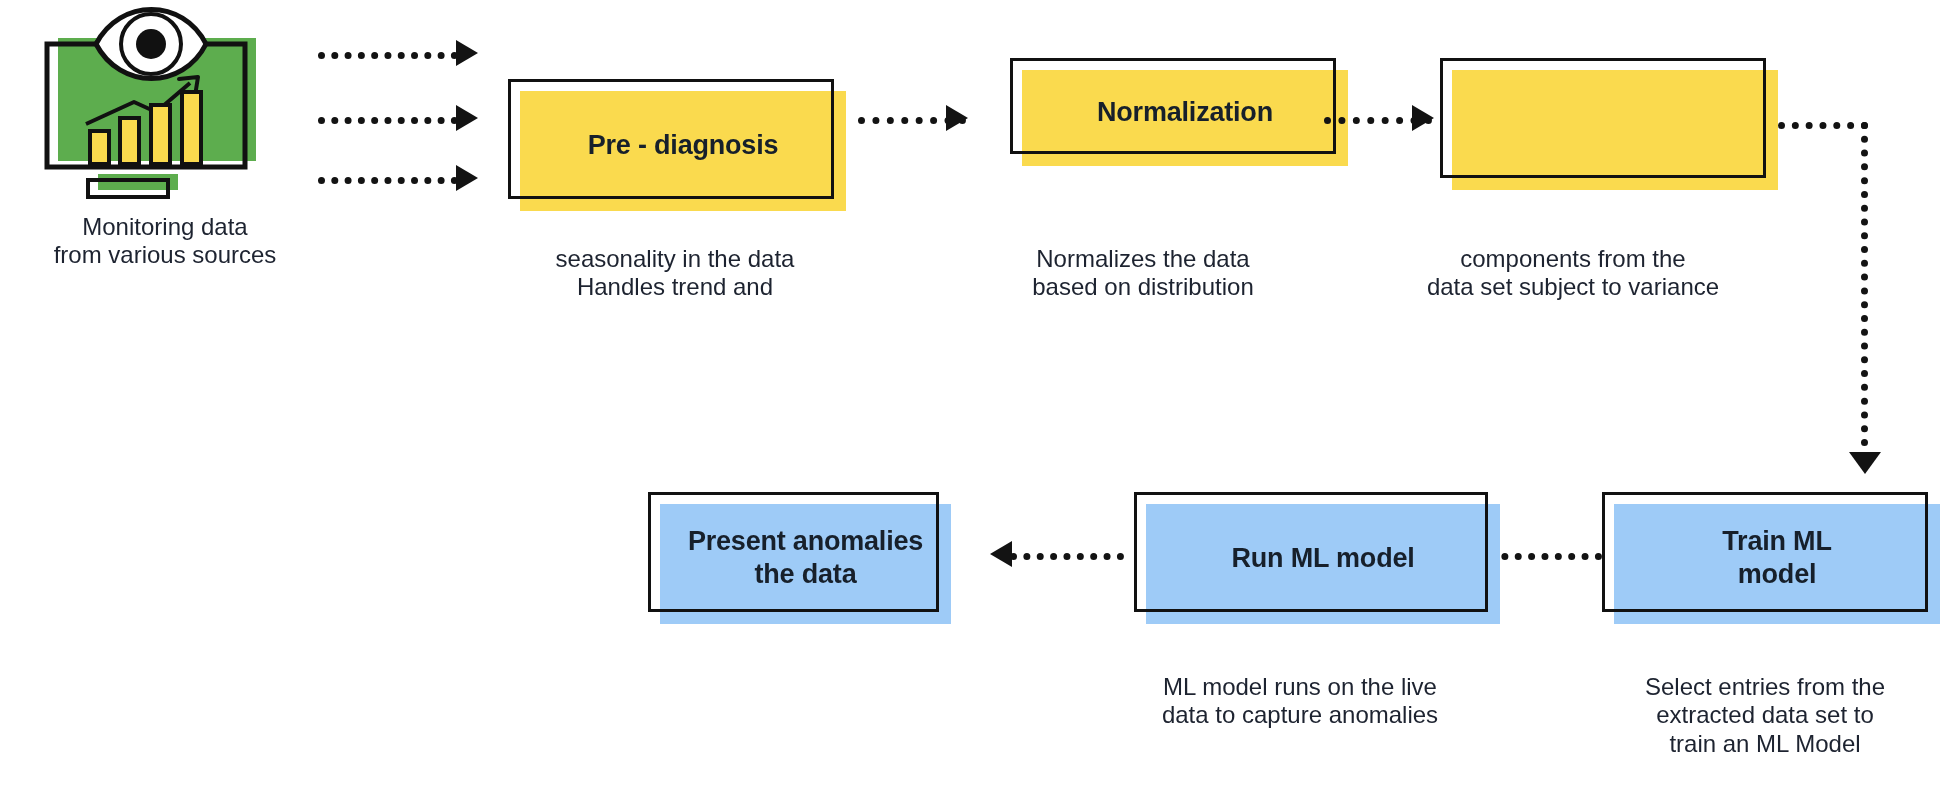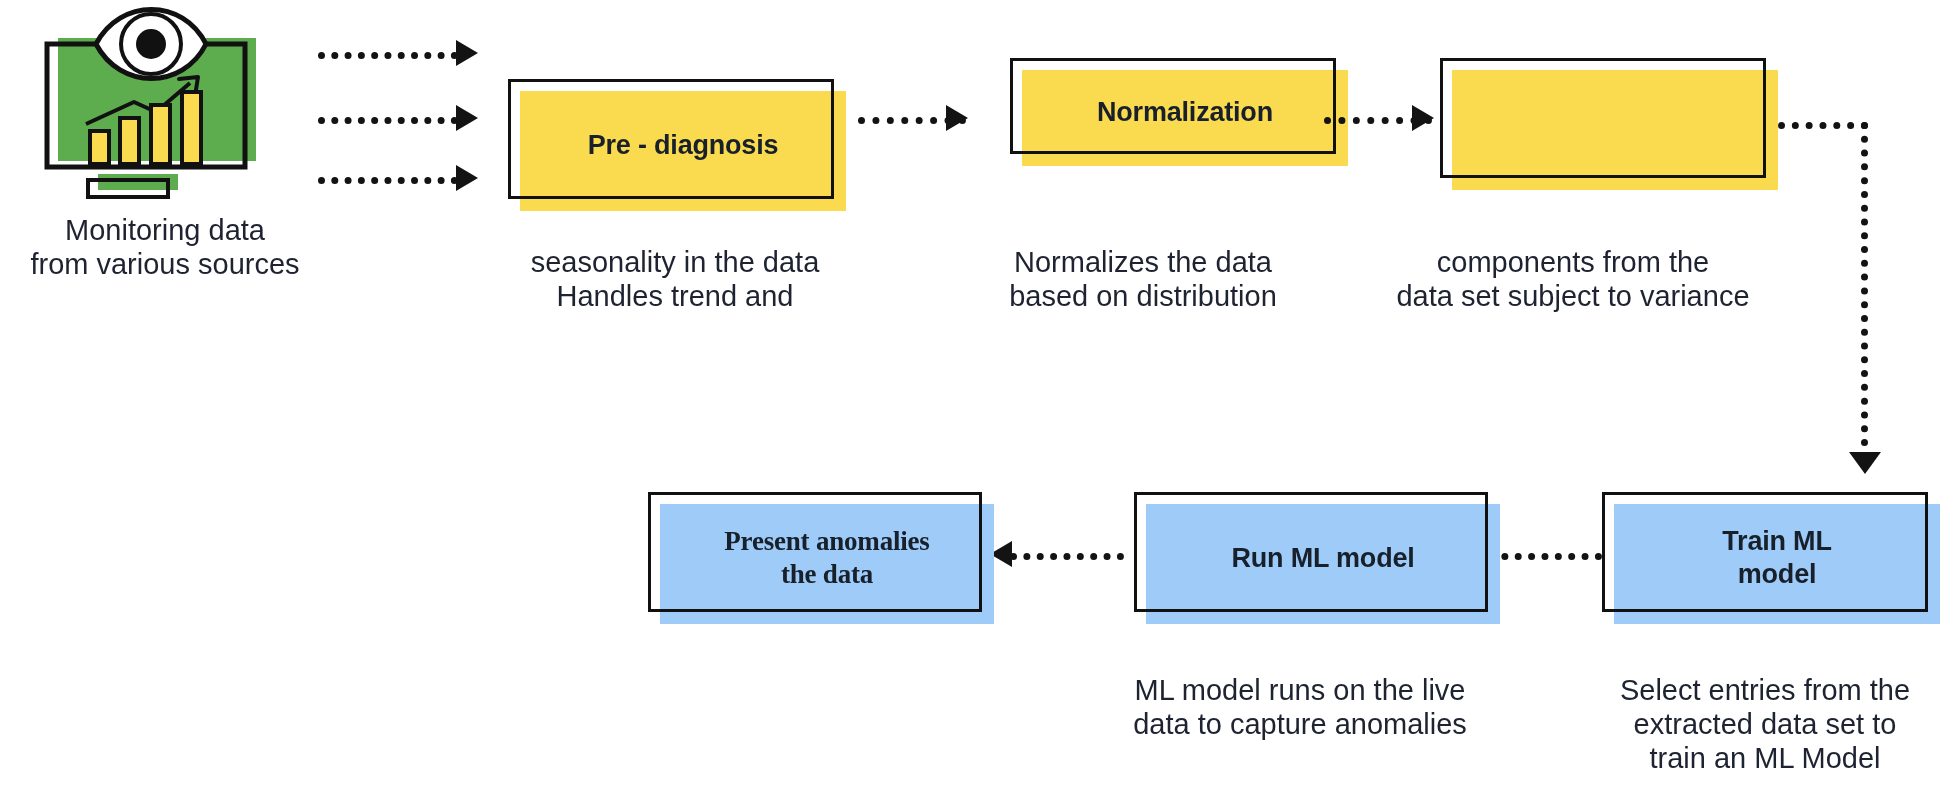--- a/index.html
+++ b/index.html
@@ -57,21 +57,21 @@
     letter-spacing: -0.2px;
     z-index: 3;
   }
   .fill.yellow { background: #fada4e; }
   .fill.blue   { background: #9ecbf7; }
 
   
   .caption {
     position: absolute;
     text-align: center;
-    font-size: 29px;
+    font-size: 24px;
     line-height: 1.18;
     color: #1d2330;
     font-weight: normal;
   }
 
   
   .dotline {
     position: absolute;
     height: 0;
     border-top: 7px dotted #131313;
@@ -215,21 +215,21 @@
     <div class="plabel">Run ML model</div>
   </div>
   <div class="caption" style="left:1085px; top:673px; width:430px;">
     <div>ML model runs on the live</div>
     <div>data to capture anomalies</div>
   </div>
 
   <div class="dotline" style="left:1010px; top:553px; width:114px;"></div>
   <div class="arrowhead-l" style="left:990px; top:541px;"></div>
 
-  <div class="pbox" style="left:648px; top:492px; width:346px; height:132px;font-family:Liberation Serif, serif;">
+  <div class="pbox" style="left:648px; top:492px; width:303px; height:132px;">
     <div class="fill blue"></div>
     <div class="outline"></div>
     <div class="plabel">
       <span>
         <span>Present anomalies</span><br>
         <span>the data</span>
       </span>
     </div>
   </div>
 

